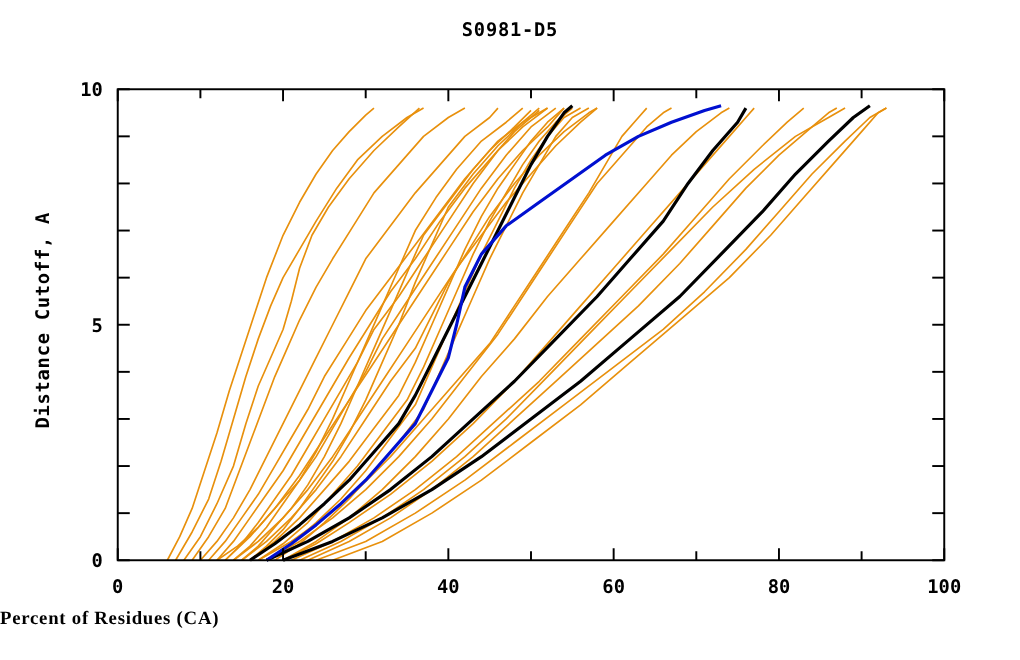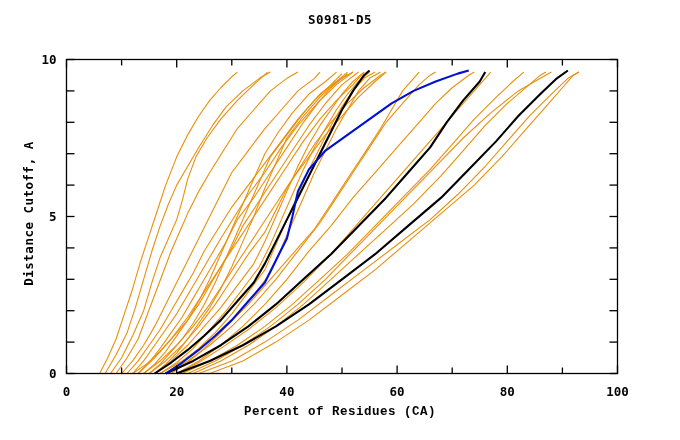--- a/index.html
+++ b/index.html
@@ -12,44 +12,45 @@
     height: 440px;
     font-family: "DejaVu Sans Mono", "Liberation Mono", monospace;
     overflow: hidden;
     position: relative;
   }
   #chart-root {
     position: absolute;
     left: 0; top: 0;
     width: 600px;
     height: 440px;
+    padding-left: 12px;
   }
   .chart-title {
     position: absolute;
     left: 0;
     top: 12px;
     width: 680px;
     text-align: center;
     font-size: 12.5px;
     font-weight: bold;
     color: #000000;
     letter-spacing: 0.5px;
     font-family: "DejaVu Sans Mono", "Liberation Mono", monospace;
   }
   .axis-label-x {
     position: absolute;
     left: 0;
     top: 405px;
     width: 680px;
-    text-align: center;
+    text-align: left;
     font-size: 12.5px;
     font-weight: bold;
     color: #000000;
     letter-spacing: 0.5px;
-    font-family: Liberation Mono, monospace;
+    font-family: Liberation Serif, serif;
   }
   .axis-label-y {
     position: absolute;
     left: -72px;
     top: 206px;
     width: 200px;
     text-align: center;
     font-size: 12.5px;
     font-weight: bold;
     color: #000000;

